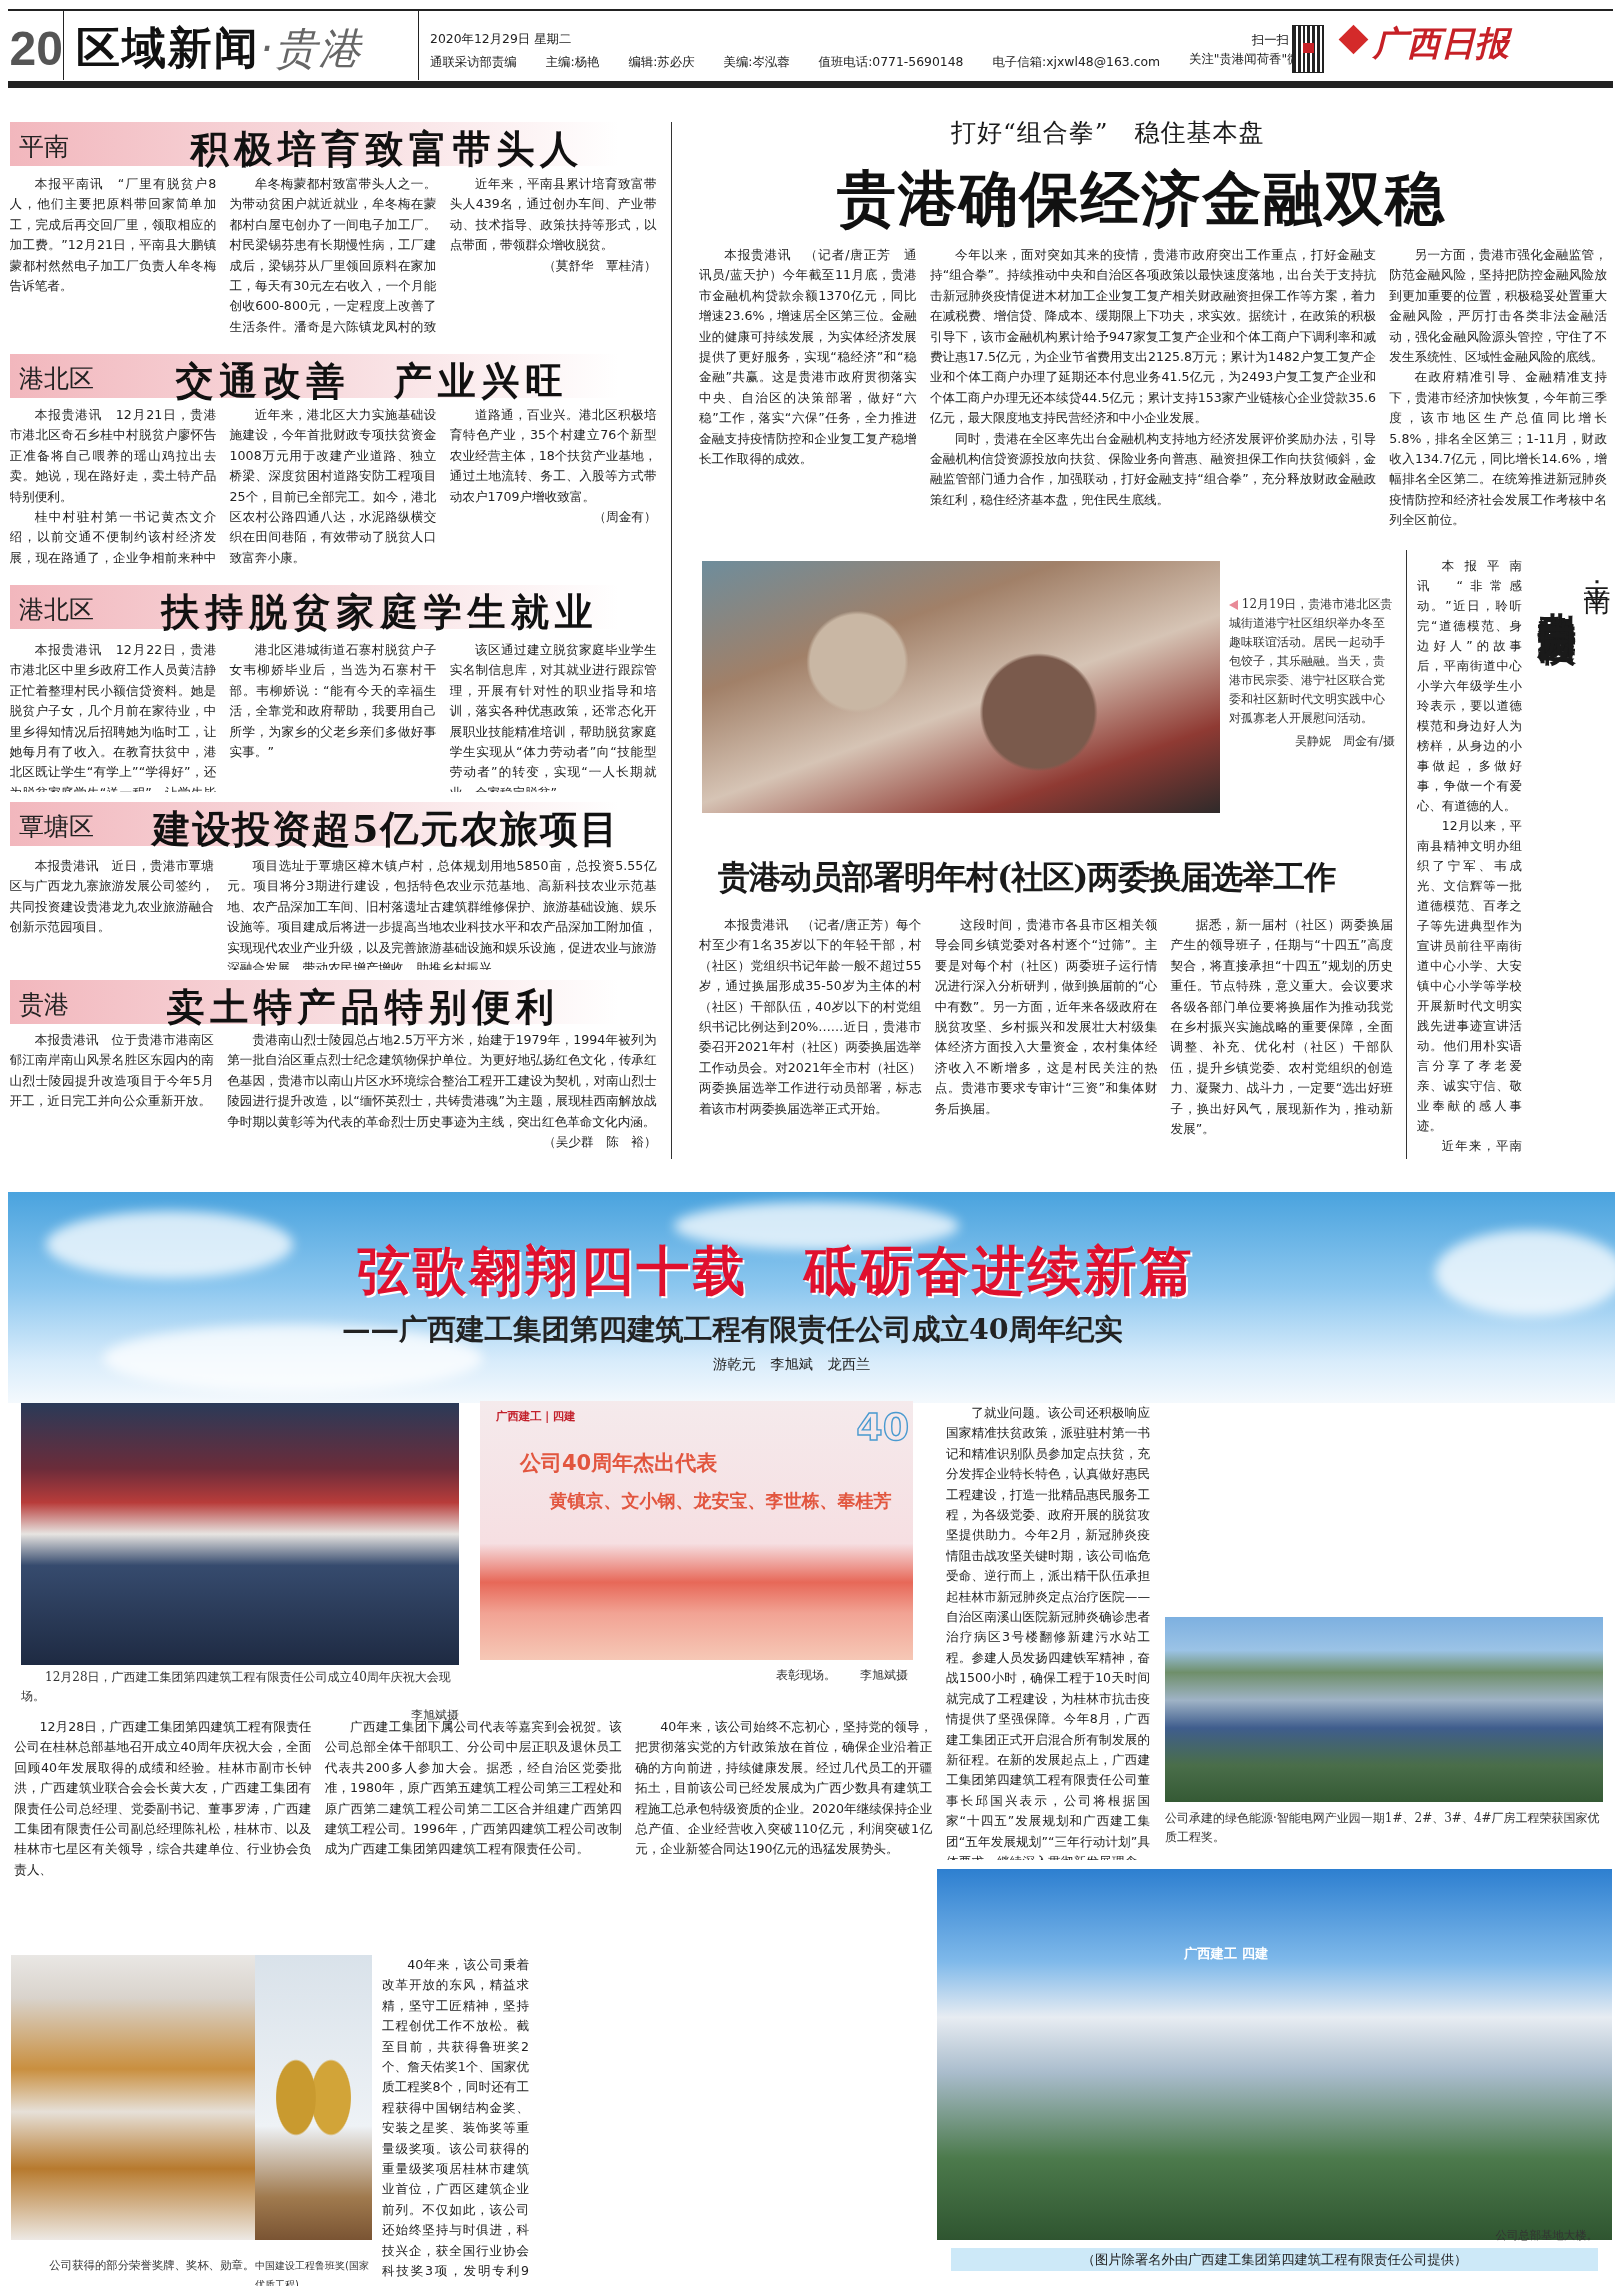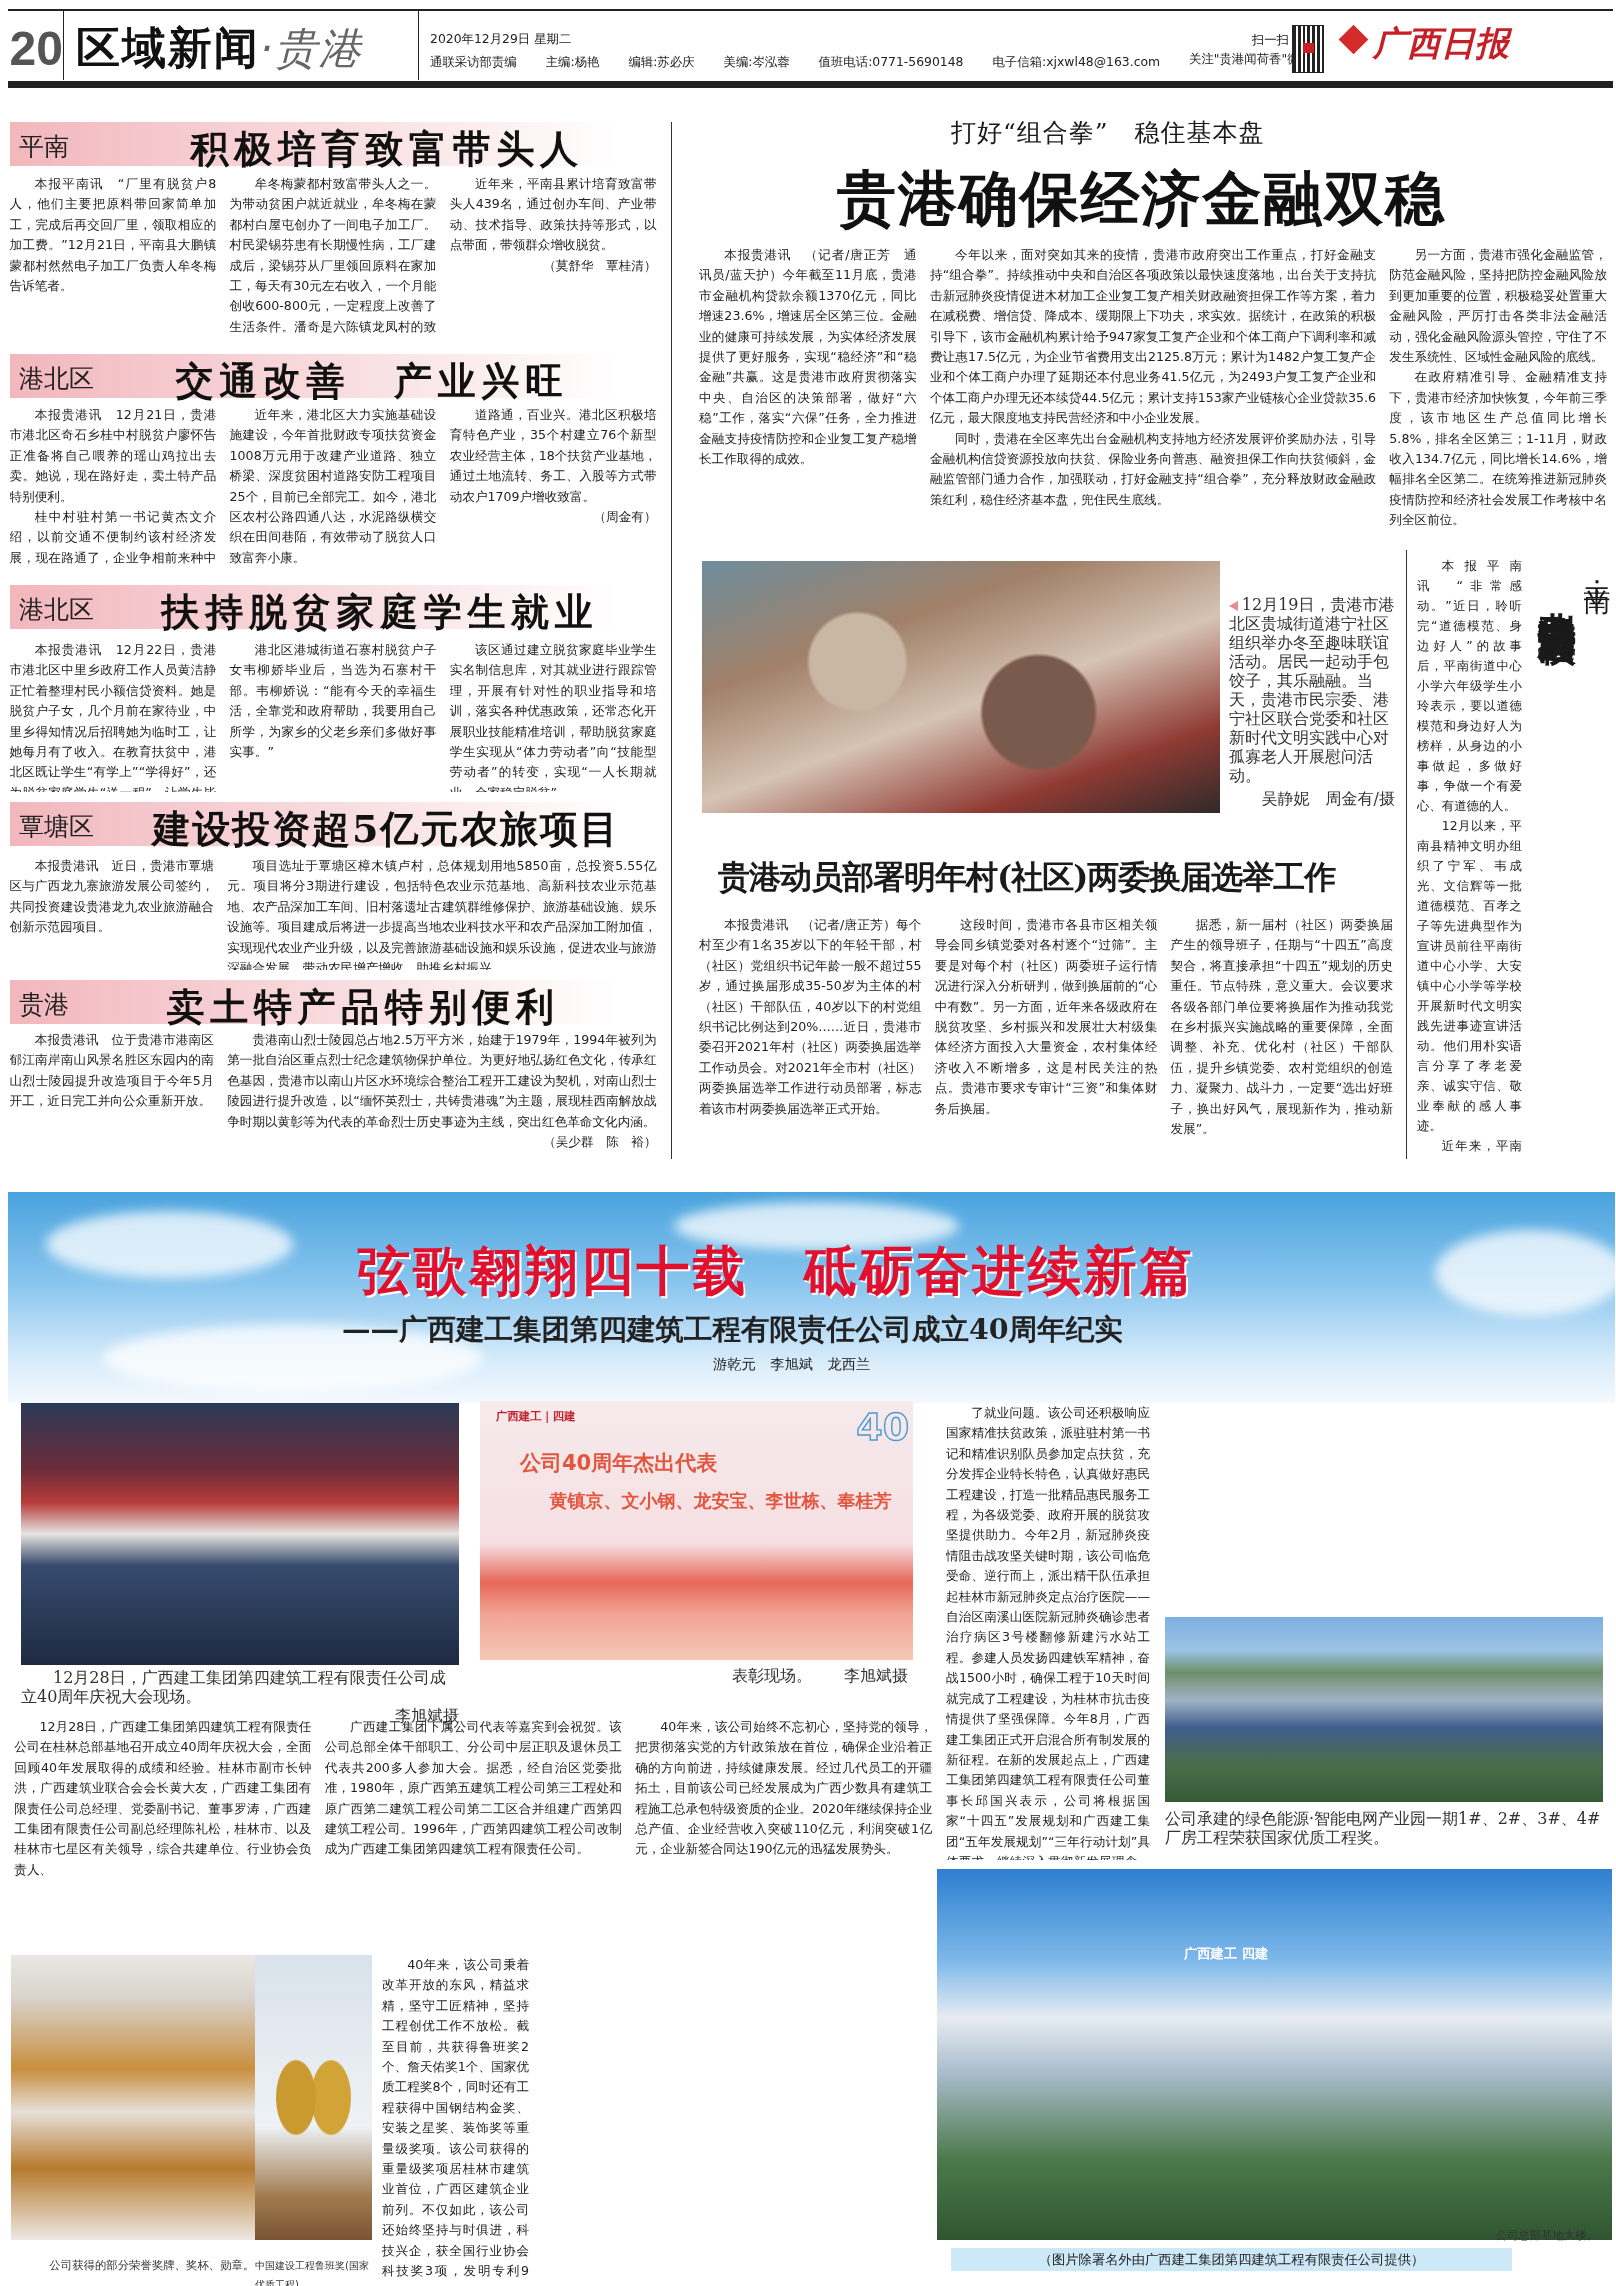--- a/index.html
+++ b/index.html
@@ -34,21 +34,21 @@
 
   .vsep { background: #333; width: 1px; }
 
   
   .kick2 { left: 951px; top: 116px; font: 25px "DejaVu Serif", serif; letter-spacing: 1px; white-space: nowrap; }
   .big-hl { left: 837px; top: 160px; font: bold 59px "DejaVu Sans", sans-serif; letter-spacing: 1.9px; white-space: nowrap; color: #111; }
 
   .photo { background: #888; overflow: hidden; }
   .photo-dumplings { background: radial-gradient(circle at 30% 40%, #c9b7a4 0 12%, transparent 13%), radial-gradient(circle at 65% 60%, #7a5a4c 0 15%, transparent 16%), linear-gradient(160deg, #6e8d9c 0%, #a18068 30%, #d6c4b5 55%, #8f3a33 80%, #2f2a2a 100%); }
   .caption-tri { display: inline-block; width: 0; height: 0; border-top: 5.7px solid transparent; border-bottom: 5.7px solid transparent; border-right: 9.5px solid #e88a97; margin-right: 3.8px; vertical-align: middle; }
-  .cap { font-size: 16px; line-height: 19px; color: #333; }
+  .cap { font-size: 12px; line-height: 19px; color: #333; }
 
   .vertical-hl { writing-mode: vertical-rl; font: bold 38px "DejaVu Serif", serif; letter-spacing: 1.9px; }
   .vertical-kick { writing-mode: vertical-rl; font: 27px "DejaVu Serif", serif; }
 
   
   .sky { left: 7.6px; top: 1192px; width: 1607px; height: 211px; background: linear-gradient(180deg, #4aa3de 0%, #8cc7ef 45%, #d8ecfb 80%, #f4f9fd 100%); }
   .cloud { position: absolute; border-radius: 50%; background: rgba(255,255,255,0.75); filter: blur(5.7px); }
   .banner-title { left: 357px; top: 1236px; font: bold 53px "DejaVu Sans", sans-serif; color: #e0102e; letter-spacing: 2.9px; white-space: nowrap; text-shadow: 1.9px 1.9px 0 #fff; }
   .banner-sub { left: 342px; top: 1311px; font: bold 28.5px "DejaVu Serif", serif; color: #222; white-space: nowrap; }
   .banner-auth { left: 713px; top: 1355px; font-size: 14.3px; color: #222; word-spacing: 13.3px; white-space: nowrap; }
@@ -56,21 +56,21 @@
   .photo-hall { background: linear-gradient(180deg, #2a3a58 0%, #6b2c3a 25%, #b83c3a 38%, #e7e4e1 50%, #364b6e 62%, #1e2a42 100%); }
   .photo-stage { background: linear-gradient(180deg, #f5eaec 0%, #f6dfe2 55%, #e76858 70%, #f2a394 82%, #f6c8b6 100%); }
   .stage-title { position: absolute; left: 0; right: 0; top: 48px; text-align: left; font: bold 21px "DejaVu Sans", sans-serif; color: #e2563f; padding-left: 40px; }
   .stage-names { position: absolute; left: 0; right: 0; top: 88px; text-align: center; font: bold 18px "DejaVu Sans", sans-serif; color: #e2563f; white-space: nowrap; padding-left: 48px; }
   .stage-logo { position: absolute; left: 16px; top: 7.6px; font: bold 11.4px "DejaVu Sans", sans-serif; color: #c21f2a; }
   .stage-40 { position: absolute; right: 3.8px; top: 3.8px; font: bold 38px "DejaVu Sans", sans-serif; color: transparent; -webkit-text-stroke: 1.4px #4a9ad0; }
   .photo-park { background: linear-gradient(180deg, #7db0e0 0%, #9bc3e6 18%, #6f8f6a 30%, #9fb3c6 45%, #3f5d8d 60%, #4a6e4a 80%, #355a35 100%); }
   .photo-awards { background: linear-gradient(180deg, #e9e7e4 0%, #d9d3cc 15%, #c98f3f 40%, #e6e0d8 55%, #b77a2e 75%, #ede9e4 100%); }
   .photo-trophy { background: radial-gradient(ellipse at 35% 50%, #c99a2f 0 18%, transparent 19%), radial-gradient(ellipse at 65% 50%, #d2a438 0 18%, transparent 19%), linear-gradient(180deg, #d9e2ea 0%, #eef2f6 60%, #a07a4e 85%, #7a5433 100%); }
   .photo-hq { background: linear-gradient(180deg, #2d7fd0 0%, #7fb9ea 25%, #e7ecf2 40%, #a9bccc 55%, #4c7a4c 78%, #2f5530 100%); }
-  .credit-bar { left: 951px; top: 2248px; width: 561px; height: 23px; background: #cde9f8; text-align: center; font-size: 13.3px; line-height: 23px; color: #222; }
+  .credit-bar { left: 951px; top: 2248px; width: 647px; height: 23px; background: #cde9f8; text-align: center; font-size: 13.3px; line-height: 23px; color: #222; }
 </style>
 </head>
 <body>
 
 <div class="abs mast-top"></div>
 <div class="abs page-no">20</div>
 <div class="abs vline1"></div>
 <div class="abs section-title"><span>区域新闻</span><span class="sub">·贵港</span></div>
 <div class="abs vline2" style="left:418px"></div>
 <div class="abs mast-meta" style="left:430px">

